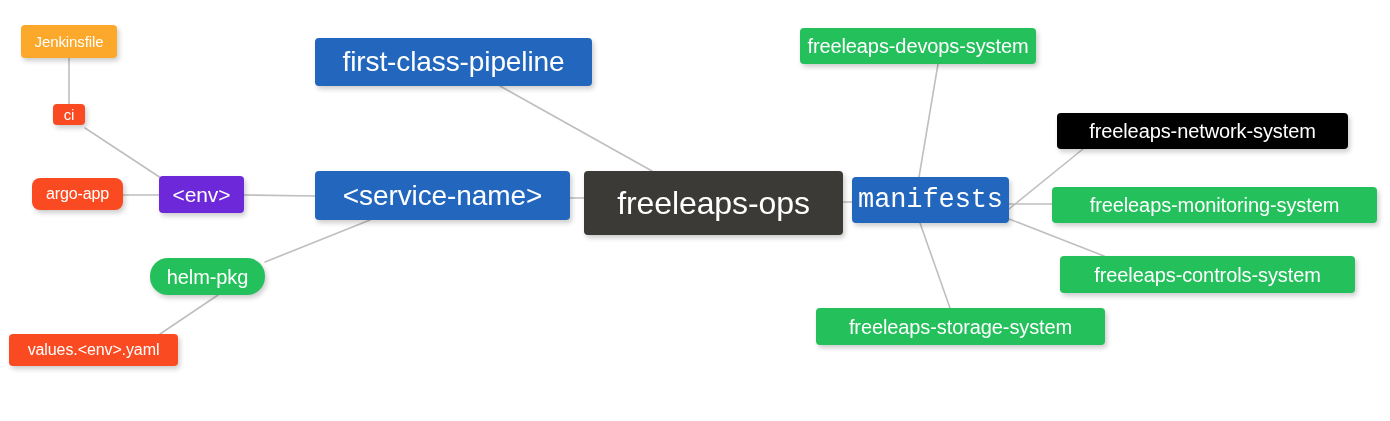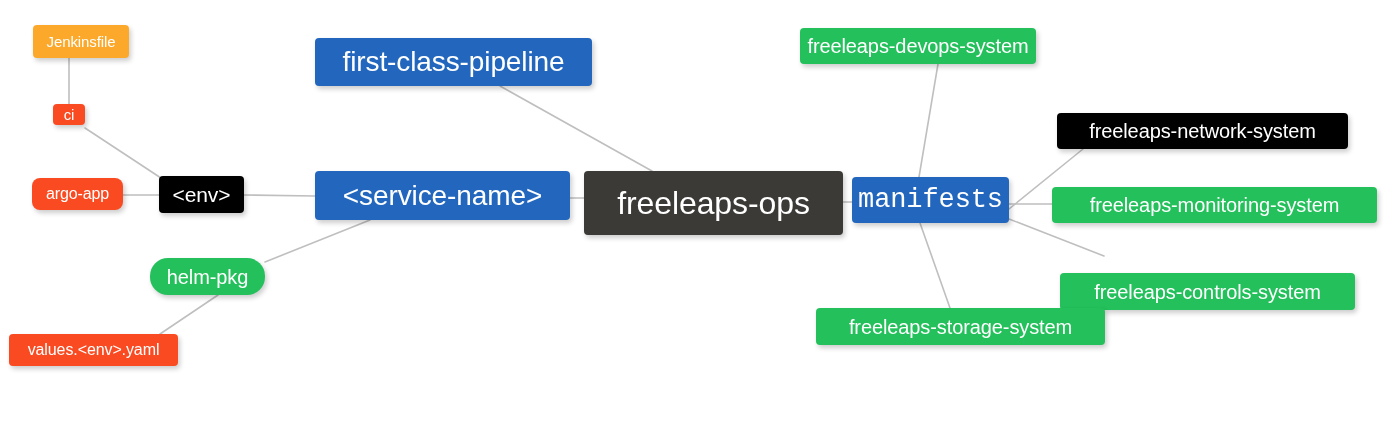--- a/index.html
+++ b/index.html
@@ -61,30 +61,30 @@
       <line x1="500" y1="86" x2="652" y2="171" stroke="#bfbfbf" stroke-width="1.6" stroke-linecap="round"></line>
       <line x1="570" y1="198" x2="584" y2="198" stroke="#bfbfbf" stroke-width="1.6" stroke-linecap="round"></line>
       <line x1="843" y1="202" x2="852" y2="202" stroke="#bfbfbf" stroke-width="1.6" stroke-linecap="round"></line>
       <line x1="919" y1="177" x2="938" y2="64" stroke="#bfbfbf" stroke-width="1.6" stroke-linecap="round"></line>
       <line x1="1009" y1="209" x2="1083" y2="149" stroke="#bfbfbf" stroke-width="1.6" stroke-linecap="round"></line>
       <line x1="1009" y1="204" x2="1052" y2="204" stroke="#bfbfbf" stroke-width="1.6" stroke-linecap="round"></line>
       <line x1="1009" y1="219" x2="1104" y2="256" stroke="#bfbfbf" stroke-width="1.6" stroke-linecap="round"></line>
       <line x1="920" y1="223" x2="950" y2="308" stroke="#bfbfbf" stroke-width="1.6" stroke-linecap="round"></line>
     </svg>
   <div id="node-layer">
-      <div class="node" style="left: 21px; top: 25px; width: 96px; height: 33px; background: rgb(252, 169, 43); font-size: 15px; margin-left: 12px;">
+      <div class="node" style="left: 21px; top: 25px; width: 96px; height: 33px; background: rgb(252, 169, 43); font-size: 15px;">
         <span class="node-label">Jenkinsfile</span>
       </div>
       <div class="node" style="left: 53px; top: 104px; width: 32px; height: 21px; background: rgb(250, 74, 33); font-size: 15px;">
         <span class="node-label">ci</span>
       </div>
       <div class="node" style="left: 32px; top: 178px; width: 91px; height: 32px; background: rgb(250, 74, 33); font-size: 16px; border-radius: 8px;">
         <span class="node-label">argo-app</span>
       </div>
-      <div class="node" style="left: 159px; top: 176px; width: 85px; height: 37px; background: #000000; font-size: 21px;">
+      <div class="node" style="left: 159px; top: 176px; width: 85px; height: 37px; background: #6d28d9; font-size: 21px;">
         <span class="node-label">&lt;env&gt;</span>
       </div>
       <div class="node" style="left: 150px; top: 258px; width: 115px; height: 37px; background: rgb(35, 192, 91); font-size: 20px; border-radius: 18px;">
         <span class="node-label">helm-pkg</span>
       </div>
       <div class="node" style="left: 9px; top: 334px; width: 169px; height: 32px; background: rgb(250, 74, 33); font-size: 16px;">
         <span class="node-label">values.&lt;env&gt;.yaml</span>
       </div>
       <div class="node" style="left: 315px; top: 38px; width: 277px; height: 48px; background: rgb(34, 103, 189); font-size: 28px;">
         <span class="node-label">first-class-pipeline</span>
@@ -100,20 +100,20 @@
       </div>
       <div class="node" style="left: 800px; top: 28px; width: 236px; height: 36px; background: rgb(35, 192, 91); font-size: 20px;">
         <span class="node-label">freeleaps-devops-system</span>
       </div>
       <div class="node" style="left: 1057px; top: 113px; width: 291px; height: 36px; background: #000000; font-size: 20px;">
         <span class="node-label">freeleaps-network-system</span>
       </div>
       <div class="node" style="left: 1052px; top: 187px; width: 325px; height: 36px; background: rgb(35, 192, 91); font-size: 20px;">
         <span class="node-label">freeleaps-monitoring-system</span>
       </div>
-      <div class="node" style="left: 1060px; top: 256px; width: 295px; height: 37px; background: rgb(35, 192, 91); font-size: 20px; margin-top: 17px;">
+      <div class="node" style="left: 1060px; top: 256px; width: 295px; height: 37px; background: rgb(35, 192, 91); font-size: 20px;">
         <span class="node-label">freeleaps-controls-system</span>
       </div>
       <div class="node" style="left: 816px; top: 308px; width: 289px; height: 37px; background: rgb(35, 192, 91); font-size: 20px;">
         <span class="node-label">freeleaps-storage-system</span>
       </div>
     </div>
 </div>
 
 </body></html>

